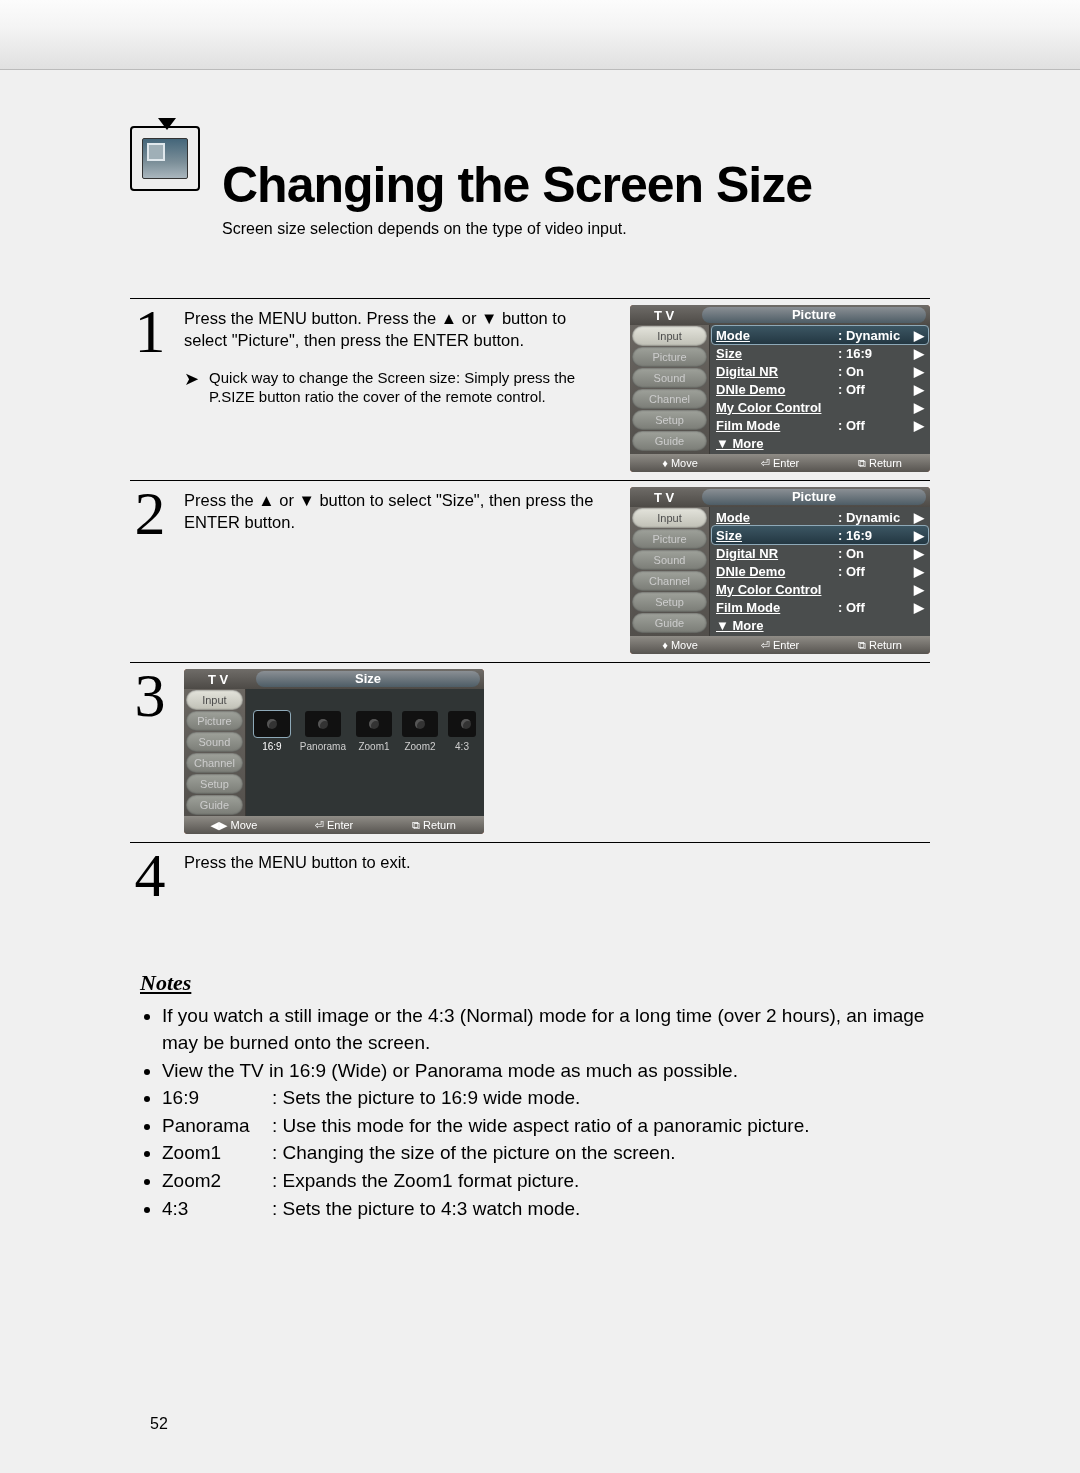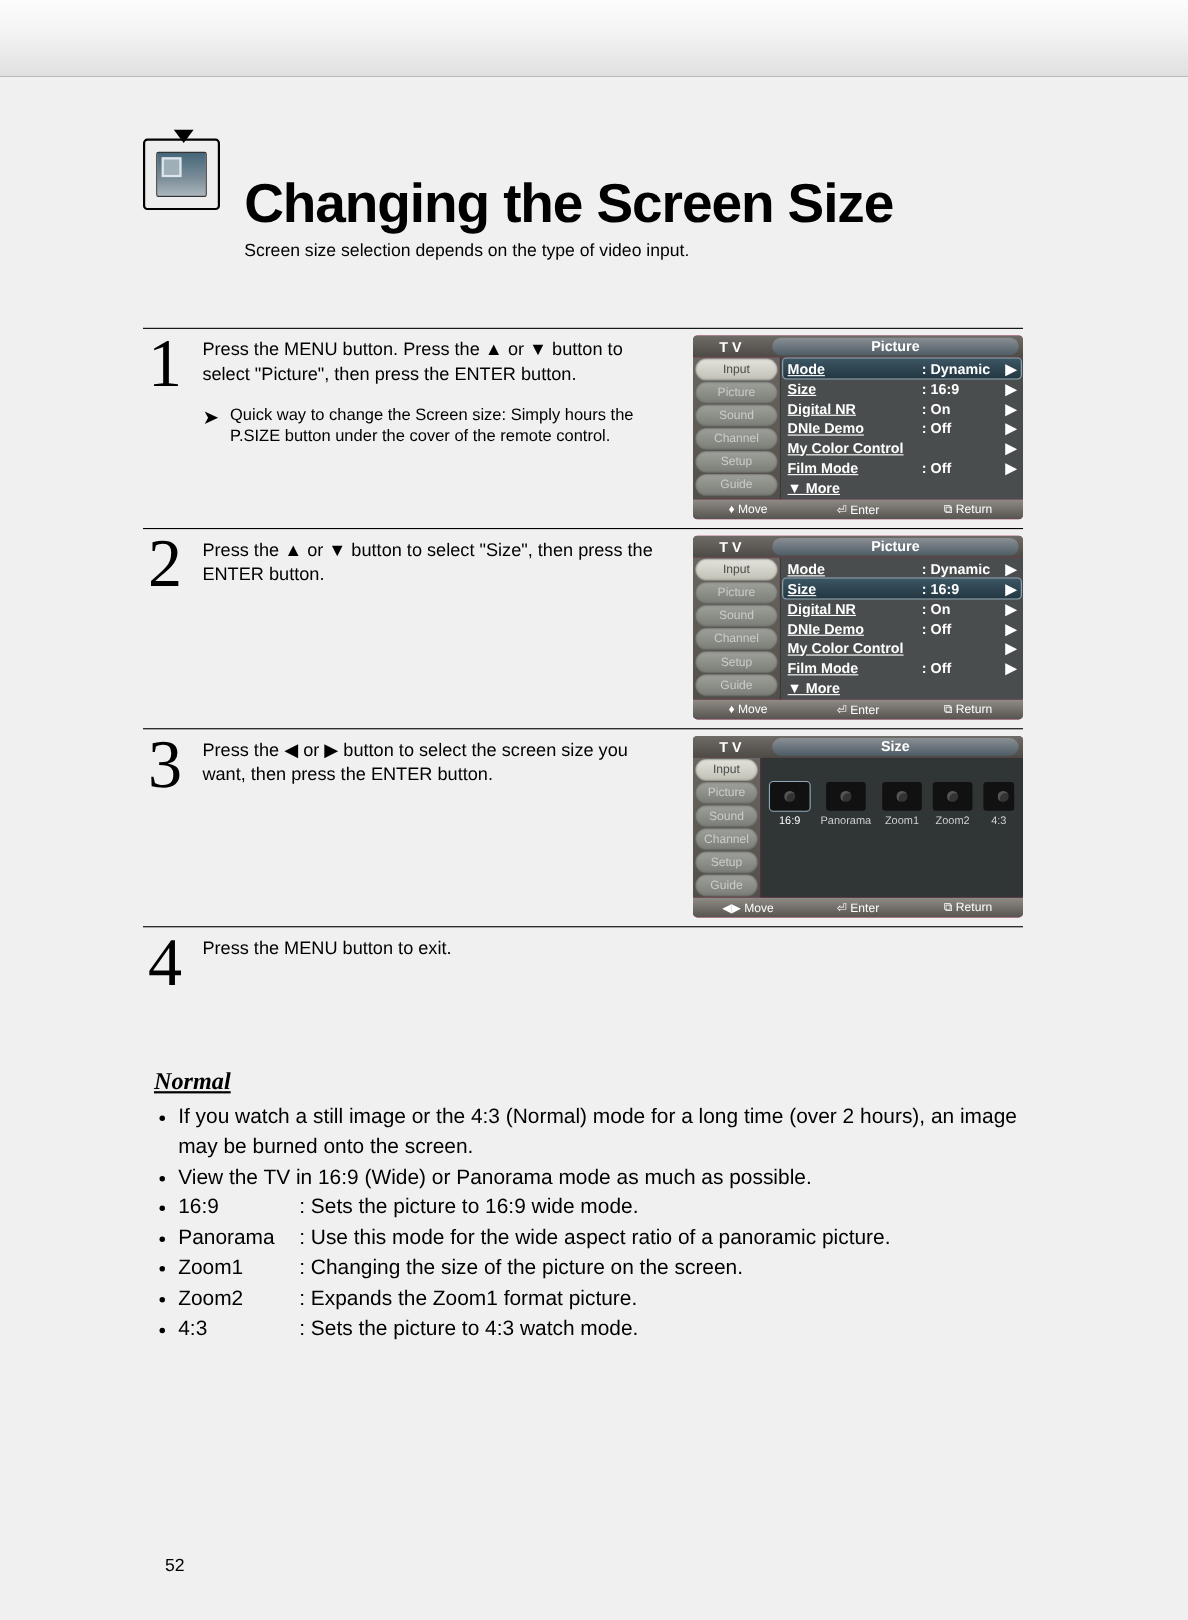--- a/index.html
+++ b/index.html
@@ -107,21 +107,21 @@
     line-height: 1;
     padding-top: 2px;
   }
   .quick .qt {
     font-size: 15px;
     line-height: 1.3;
   }
   .osd {
     width: 300px;
     flex: 0 0 300px;
-    background: #be185d;
+    background: #c2410c;
     border-radius: 4px;
     overflow: hidden;
     font-size: 13px;
     color: #fff;
     box-shadow: 0 0 0 1px #777 inset;
   }
   .osd .hdr {
     display: flex;
     height: 20px;
     align-items: center;
@@ -269,21 +269,21 @@
 
   <div class="steps">
 
     <div class="step">
       <div class="step-num">1</div>
       <div class="step-body">
         <div class="step-text">
           <span>Press the MENU button. Press the </span><span>▲</span><span> or </span><span>▼</span><span> button to select "Picture", then press the ENTER button.</span>
           <div class="quick">
             <span class="arrow">➤</span>
-            <span class="qt">Quick way to change the Screen size: Simply hours the P.SIZE button under the cover of the remote control.</span>
+            <span class="qt">Quick way to change the Screen size: Simply press the P.SIZE button ratio the cover of the remote control.</span>
           </div>
         </div>
 
         <div class="osd">
           <div class="hdr">
               <div class="l">T V</div>
               <div class="r">Picture</div>
             </div>
           <div class="mid">
             <div class="side">
@@ -404,23 +404,20 @@
             <span><span>⏎</span> <span>Enter</span></span>
             <span><span>⧉</span> <span>Return</span></span>
           </div>
         </div>
       </div>
     </div>
 
     <div class="step">
       <div class="step-num">3</div>
       <div class="step-body">
-        <div class="step-text">
-          <span>Press the </span><span>◀</span><span> or </span><span>▶</span><span> button to select the screen size you want, then press the ENTER button.</span>
-        </div>
         <div class="osd osd-size">
           <div class="hdr">
               <div class="l">T V</div>
               <div class="r">Size</div>
             </div>
           <div class="mid">
             <div class="side">
               <div class="tab sel">Input</div>
               <div class="tab">Picture</div>
               <div class="tab">Sound</div>
@@ -462,21 +459,21 @@
       </div>
     </div>
 
   </div>
   <div class="step-4">
     <div class="step-num">4</div>
     <div class="step-text">Press the MENU button to exit.</div>
   </div>
 
   <div class="notes">
-    <h3>Normal</h3>
+    <h3>Notes</h3>
     <ul>
       <li>If you watch a still image or the 4:3 (Normal) mode for a long time (over 2 hours), an image may be burned onto the screen.</li>
       <li>View the TV in 16:9 (Wide) or Panorama mode as much as possible.</li>
       <li><span class="tbl">16:9</span><span>: Sets the picture to 16:9 wide mode.</span></li>
       <li><span class="tbl">Panorama</span><span>: Use this mode for the wide aspect ratio of a panoramic picture.</span></li>
       <li><span class="tbl">Zoom1</span><span>: Changing the size of the picture on the screen.</span></li>
       <li><span class="tbl">Zoom2</span><span>: Expands the Zoom1 format picture.</span></li>
       <li><span class="tbl">4:3</span><span>: Sets the picture to 4:3 watch mode.</span></li>
     </ul>
   </div>

